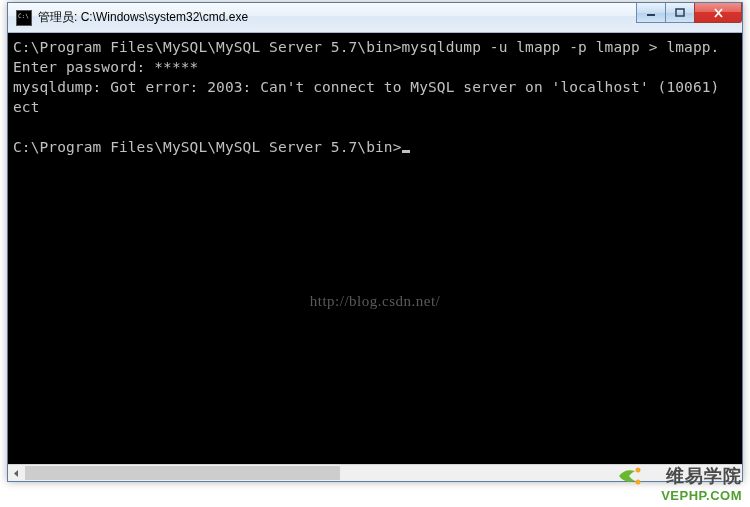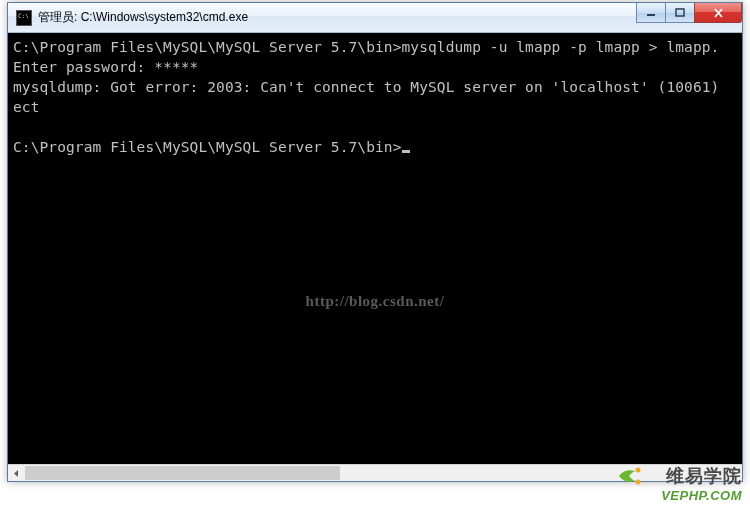--- a/index.html
+++ b/index.html
@@ -104,21 +104,20 @@
   .watermark {
     position: absolute;
     left: 50%;
     top: 258px;
     transform: translateX(-50%);
     color: #5a5a5a;
     font-size: 15px;
     font-family: "SimSun", serif;
     letter-spacing: 0.5px;
     pointer-events: none;
-    font-weight: bold;
   }
   .scrollbar-h {
     height: 17px;
     background: #f0f0f0;
     border-top: 1px solid #d4d4d4;
     display: flex;
     align-items: stretch;
   }
   .sb-btn {
     width: 17px;
@@ -167,21 +166,20 @@
     color: #4a4a4a;
     font-family: "Microsoft YaHei", sans-serif;
     letter-spacing: 1px;
   }
   .logo-url {
     font-size: 13px;
     color: #50a030;
     font-weight: bold;
     font-family: Arial, sans-serif;
     letter-spacing: 0.5px;
-    font-style: italic;
   }
 </style>
 </head>
 <body>
 
 <div class="window">
   <div class="titlebar">
     <div class="title-icon"></div>
     <div class="title-text">管理员: C:\Windows\system32\cmd.exe</div>
     <div class="window-controls">

